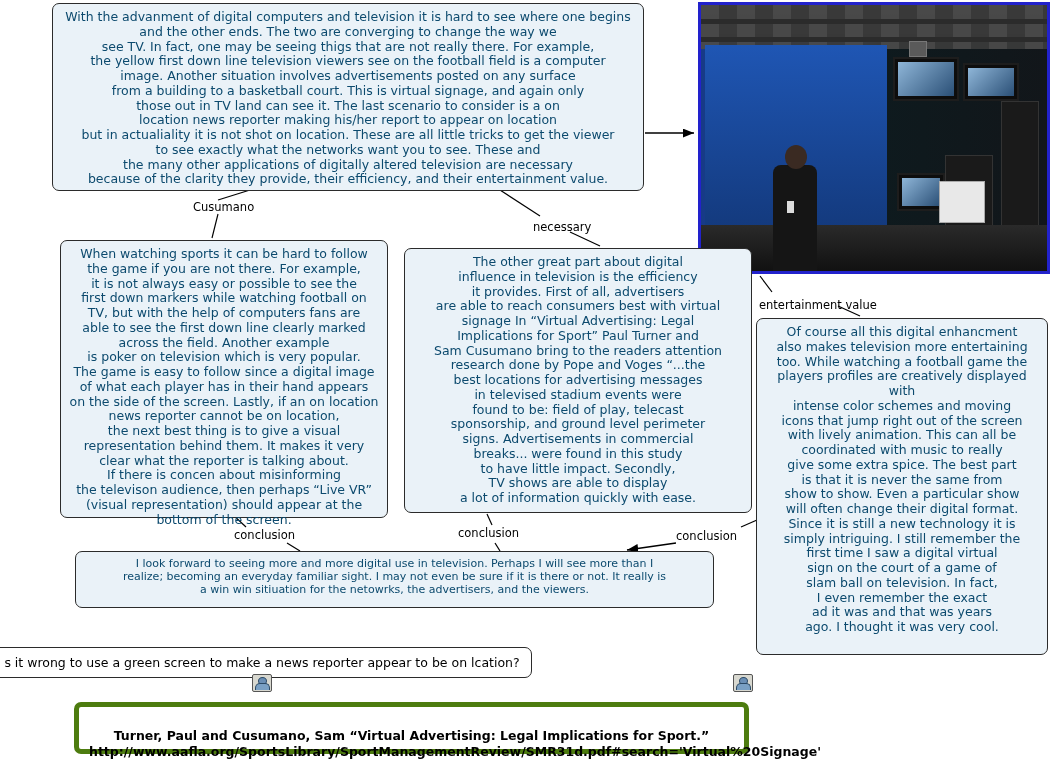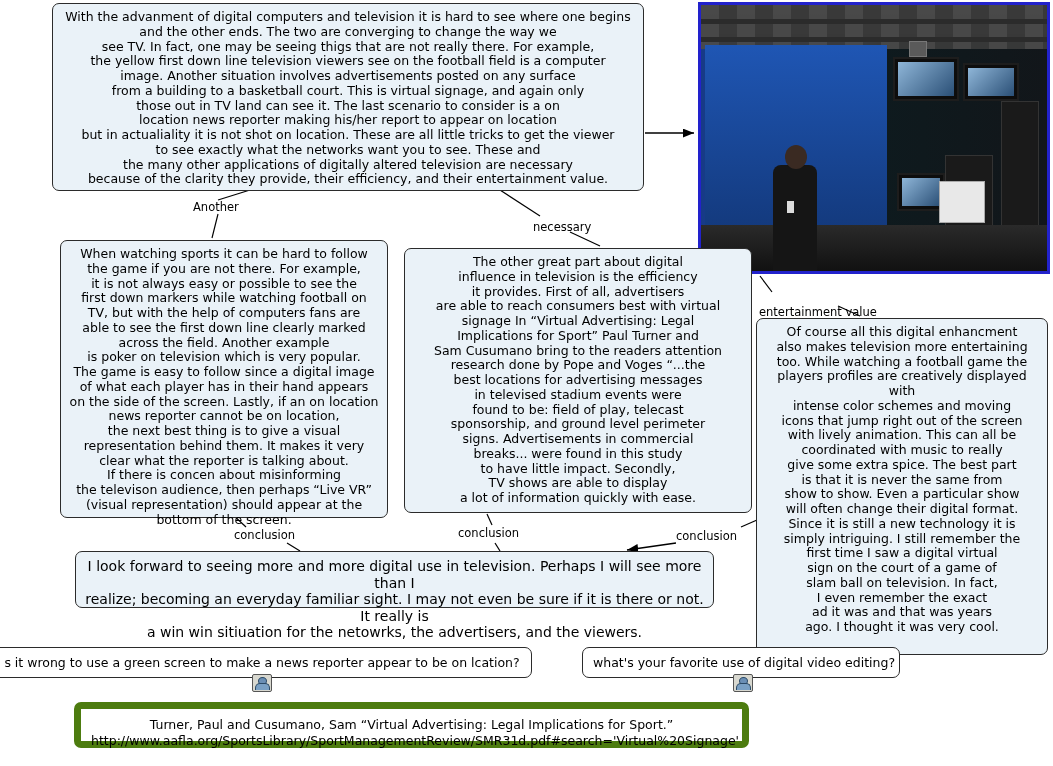--- a/index.html
+++ b/index.html
@@ -19,34 +19,34 @@
     left: 0; top: 0;
     width: 1053px;
     height: 766px;
   }
   .node {
     position: absolute;
     box-sizing: border-box;
     background: #eaf2f8;
     border: 1px solid #2b2b2b;
     border-radius: 7px;
-    color: #000000;
+    color: #0c4a6e;
     text-align: center;
     line-height: 1.18;
     padding: 6px 8px;
     white-space: pre-line;
   }
   .node.main {
     font-size: 12.5px;
   }
   .node.body {
     font-size: 12.5px;
   }
   .node.small {
-    font-size: 14px;
+    font-size: 11px;
   }
   .edge-label {
     position: absolute;
     font-size: 11.5px;
     color: #000000;
     background: transparent;
     white-space: nowrap;
   }
   svg.links {
     position: absolute;
@@ -173,27 +173,28 @@
     width: 13px; height: 6px;
     border-radius: 5px 5px 0 0;
     background: #7aa0c4;
     border: 1px solid #2c4a66;
     border-bottom: none;
   }
   .citation {
     position: absolute;
     box-sizing: border-box;
     background: #ffffff;
-    border: 7px solid #4d7c0f;
+    border: 5px solid #4d7c0f;
     border-radius: 7px;
     font-size: 12.5px;
     text-align: center;
-    padding: 8px 10px;
+    padding: 21px 10px;
     white-space: pre-line;
     line-height: 1.25;
+    font-weight: bold;
   }
 </style>
 </head>
 <body>
 
 <div class="canvas">
 
   <svg class="links">
     <defs>
       <marker id="arrow" markerWidth="9" markerHeight="9" refX="8" refY="3.2" orient="auto">
@@ -256,23 +257,23 @@
           <div class="screen"></div>
         </div>
       <div class="white-box" style="left:238px; top:176px; width:44px; height:40px;"></div>
       <div class="floor"></div>
       <div class="person-body" style="left:72px; top:160px; width:44px; height:108px;"></div>
       <div class="person-head" style="left:84px; top:140px; width:22px; height:24px;"></div>
       <div class="person-badge" style="left:86px; top:196px; width:7px; height:12px;"></div>
     </div>
   </div>
 
-  <div class="edge-label" style="left:193px; top:200px;">Another</div>
+  <div class="edge-label" style="left:193px; top:200px;">Cusumano</div>
   <div class="edge-label" style="left:533px; top:220px;">necessary</div>
-  <div class="edge-label" style="left:759px; top:305px;">entertainment value</div>
+  <div class="edge-label" style="left:759px; top:298px;">entertainment value</div>
 
   <div class="node body" style="left:60px; top:240px; width:328px; height:278px;">When watching sports it can be hard to follow
 the game if you are not there. For example,
 it is not always easy or possible to see the
 first down markers while watching football on
 TV, but with the help of computers fans are
 able to see the first down line clearly marked
 across the field. Another example
 is poker on television which is very popular.
 The game is easy to follow since a digital image
@@ -330,19 +331,18 @@
   <div class="edge-label" style="left:458px; top:526px;">conclusion</div>
   <div class="edge-label" style="left:676px; top:529px;">conclusion</div>
 
   <div class="node small" style="left:75px; top:551px; width:639px; height:57px;">I look forward to seeing more and more digital use in television. Perhaps I will see more than I
 realize; becoming an everyday familiar sight. I may not even be sure if it is there or not. It really is
 a win win sitiuation for the netowrks, the advertisers, and the viewers.</div>
 
   <div class="question" style="left:-8px; top:647px; width:540px;">s it wrong to use a green screen to make a news reporter appear to be on lcation?</div>
   <div class="person-icon" style="left:252px; top:674px;"></div>
 
-  <div class="question" style="left:582px; top:647px; width:318px;">what's your favorite use of digital video editing?</div>
   <div class="person-icon" style="left:733px; top:674px;"></div>
 
   <div class="citation" style="left:74px; top:702px; width:675px; height:46px;">Turner, Paul and Cusumano, Sam “Virtual Advertising: Legal Implications for Sport.”
 http://www.aafla.org/SportsLibrary/SportManagementReview/SMR31d.pdf#search='Virtual%20Signage'</div>
 
 </div>
 
 </body></html>

